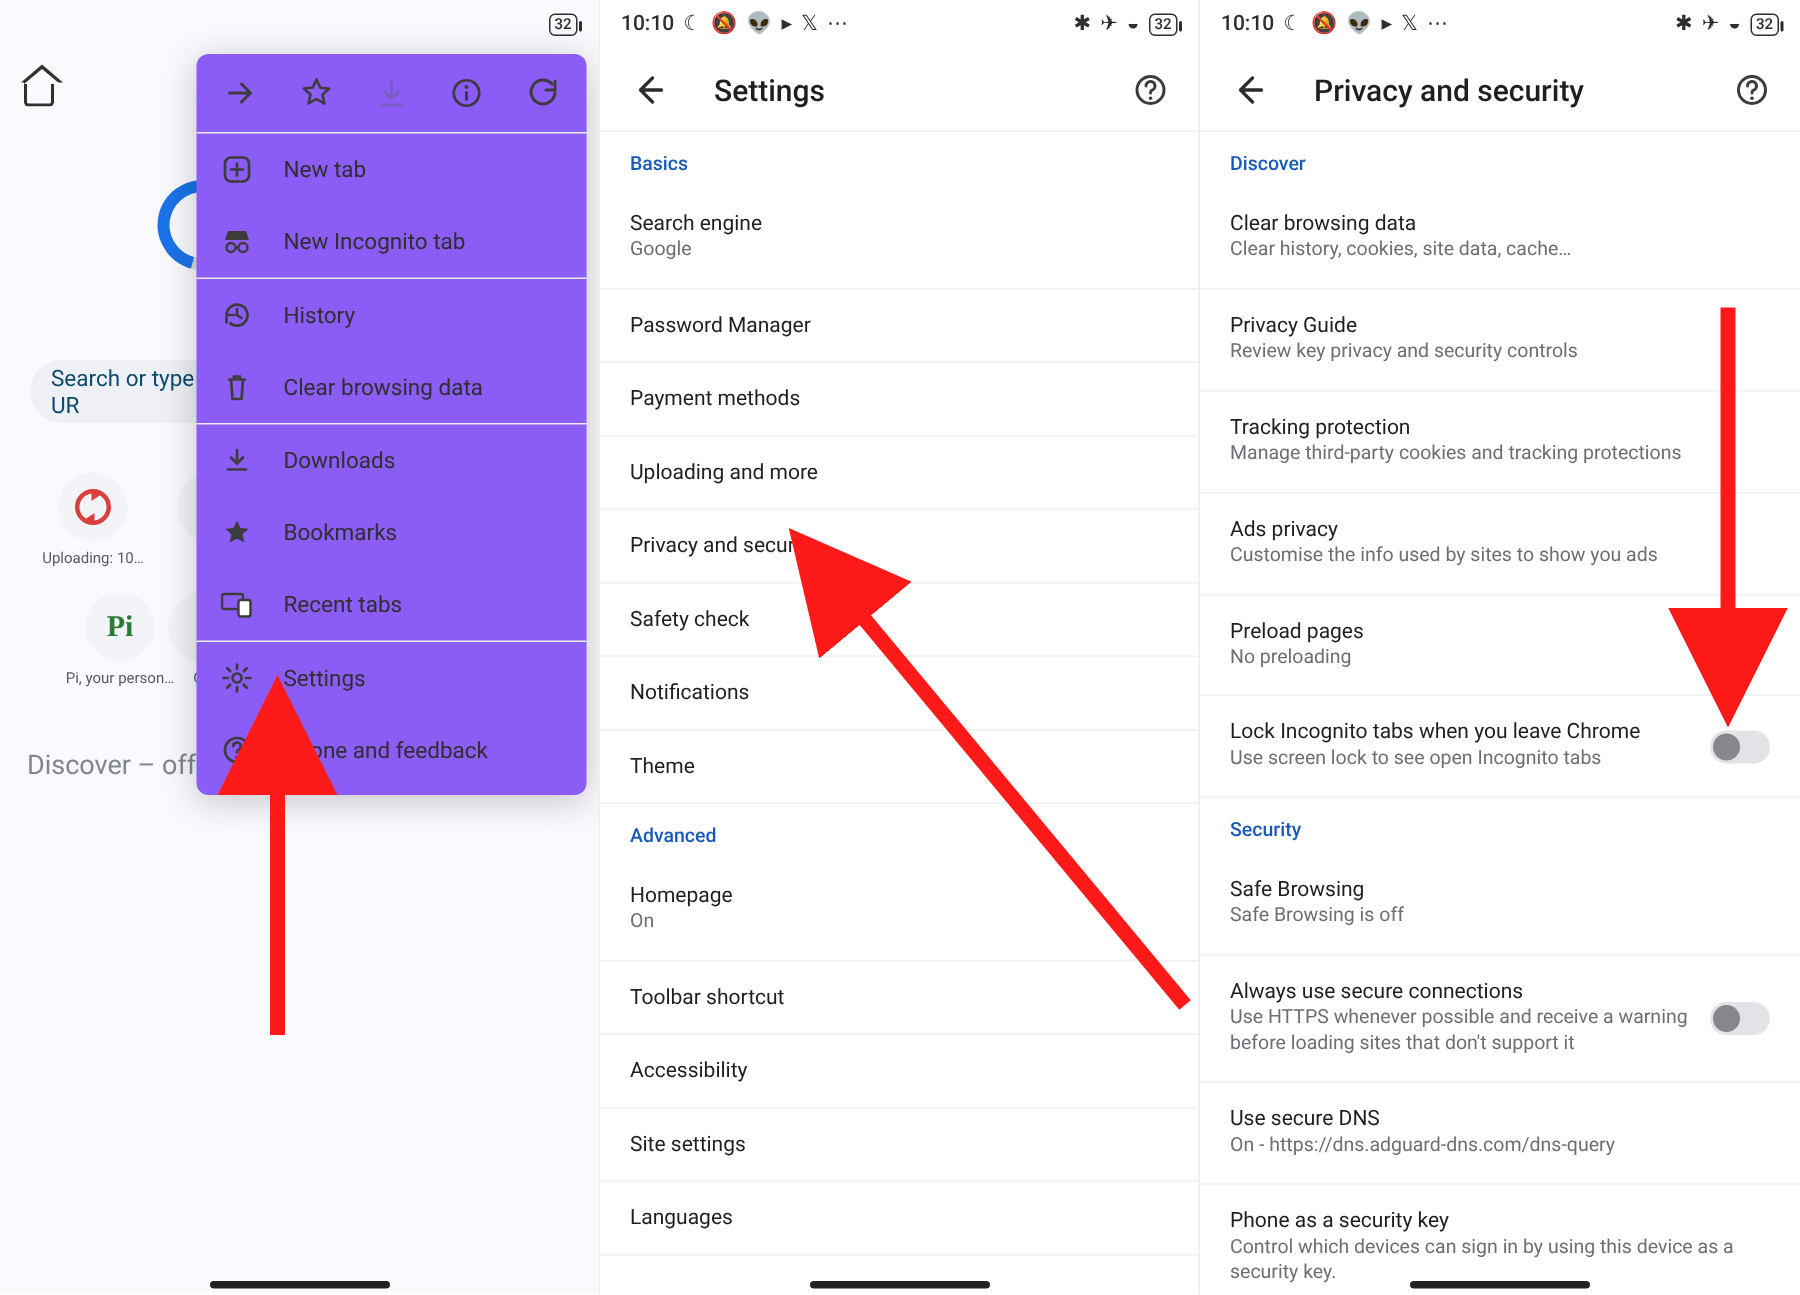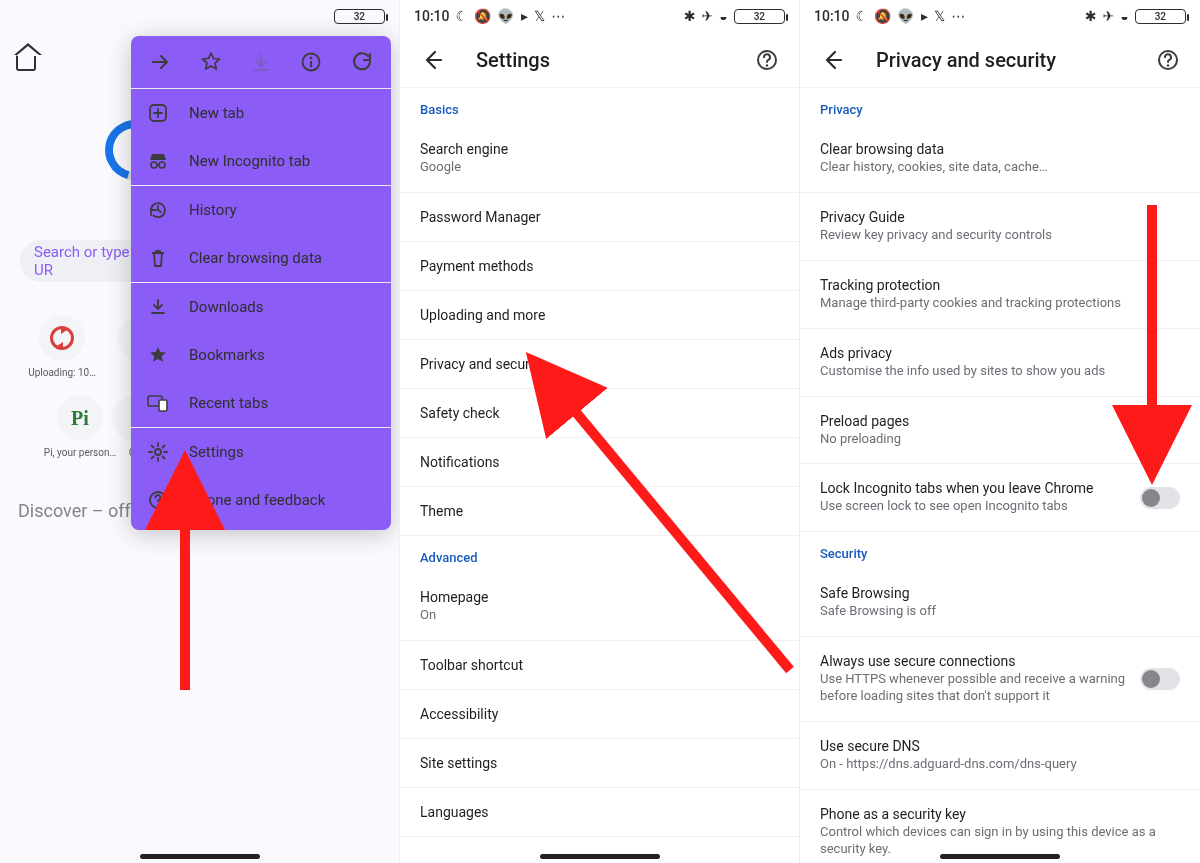--- a/index.html
+++ b/index.html
@@ -5,33 +5,33 @@
   * { box-sizing: border-box; }
   html, body { margin:0; padding:0; font-family: Roboto, "Segoe UI", Arial, sans-serif; background:#fff; }
   .stage { display:flex; width:1200px; height:863px; }
   .pane { width:400px; height:100%; position:relative; background:#fff; overflow:hidden; border-right:1px solid #eee; }
   .pane:last-child { border-right:none; }
 
   
   .status-bar { height:32px; display:flex; align-items:center; justify-content:space-between; padding:0 14px; font-size:14px; color:#2d2d2d; font-weight:500; }
   .status-left, .status-right { display:flex; align-items:center; gap:6px; }
   .status-left .glyph, .status-right .glyph { font-size:14px; line-height:1; }
-  .batt { border:1.5px solid #2d2d2d; border-radius:4px; padding:0 19px; font-size:10px; display:flex; align-items:center; height:15px; position:relative;}
+  .batt { border:1.5px solid #2d2d2d; border-radius:4px; padding:0 3px; font-size:10px; display:flex; align-items:center; height:15px; position:relative;}
   .batt::after { content:""; position:absolute; right:-4px; top:4px; width:2px; height:7px; background:#2d2d2d; border-radius:1px; }
 
   
   .backplate { position:absolute; inset:0; background:#fafafe; }
   .p1-home-row { display:flex; align-items:center; padding:10px 6px 0; }
   .home-btn { width:40px; height:40px; display:flex; align-items:center; justify-content:center; }
   .home-shape { width:20px; height:18px; border:2px solid #303030; border-top:none; position:relative; border-radius:0 0 3px 3px;}
   .home-shape::before { content:""; position:absolute; left:-4px; top:-10px; width:0; height:0; border-left:14px solid transparent; border-right:14px solid transparent; border-bottom:12px solid #303030;}
   .home-shape::after { content:""; position:absolute; left:-2px; top:-7px; width:0; height:0; border-left:12px solid transparent; border-right:12px solid transparent; border-bottom:10px solid #fafafe;}
 
   .logo-circle { position:absolute; left:105px; top:120px; width:60px; height:60px; border:8px solid #d9dbe0; border-top-color:#1a73e8; border-left-color:#1a73e8; border-radius:50%; transform:rotate(-30deg);}
-  .search-pill { position:absolute; left:20px; top:240px; width:130px; height:42px; background:#eef0f5; border-radius:22px; display:flex; align-items:center; padding:0 14px; color:#8b5cf6; font-size:15px;}
+  .search-pill { position:absolute; left:20px; top:240px; width:130px; height:42px; background:#eef0f5; border-radius:22px; display:flex; align-items:center; padding:0 14px; color:#0c4a6e; font-size:15px;}
   .tile { position:absolute; width:84px; display:flex; flex-direction:column; align-items:center; gap:6px; }
   .tile .ball { width:46px; height:46px; border-radius:50%; background:#f3f4f7; display:flex; align-items:center; justify-content:center; }
   .tile .cap { font-size:10px; color:#565a63; text-align:right; max-width:78px; white-space:nowrap; overflow:hidden; text-overflow:ellipsis;}
   
   #tile0 { left:20px; top:315px; }
   #tile1 { left:121px; top:315px; width:40px;}
   #tile2 { left:38px; top:395px; }
   #tile3 { left:120px; top:395px; width:30px;}
   .pi-txt { font-family: Georgia, serif; font-weight:bold; font-size:20px; color:#2a7b35;}
   .sync-red { width:24px; height:24px; border:3px solid #d8413b; border-radius:50%; position:relative;}
@@ -429,21 +429,21 @@
       <div class="icon-btn">
         <svg width="22" height="22">
             <circle cx="11" cy="11" r="9" stroke="#3c3c3c" stroke-width="2" fill="none"></circle>
             <path d="M8 8.3a3 3 0 1 1 4 2.8c-.9.4-1 1-1 1.9" stroke="#3c3c3c" stroke-width="2" fill="none" stroke-linecap="round"></path>
             <circle cx="11" cy="16.5" r="1.2" fill="#3c3c3c"></circle>
           </svg>
       </div>
     </div>
 
     <div class="scroll">
-      <div class="section-label">Privacy</div>
+      <div class="section-label">Discover</div>
 
       <div class="row">
           <div class="row-text">
             <div class="t">Clear browsing data</div>
             <div class="s">Clear history, cookies, site data, cache…</div>
           </div>
         </div>
       <div class="row">
           <div class="row-text">
             <div class="t">Privacy Guide</div>

